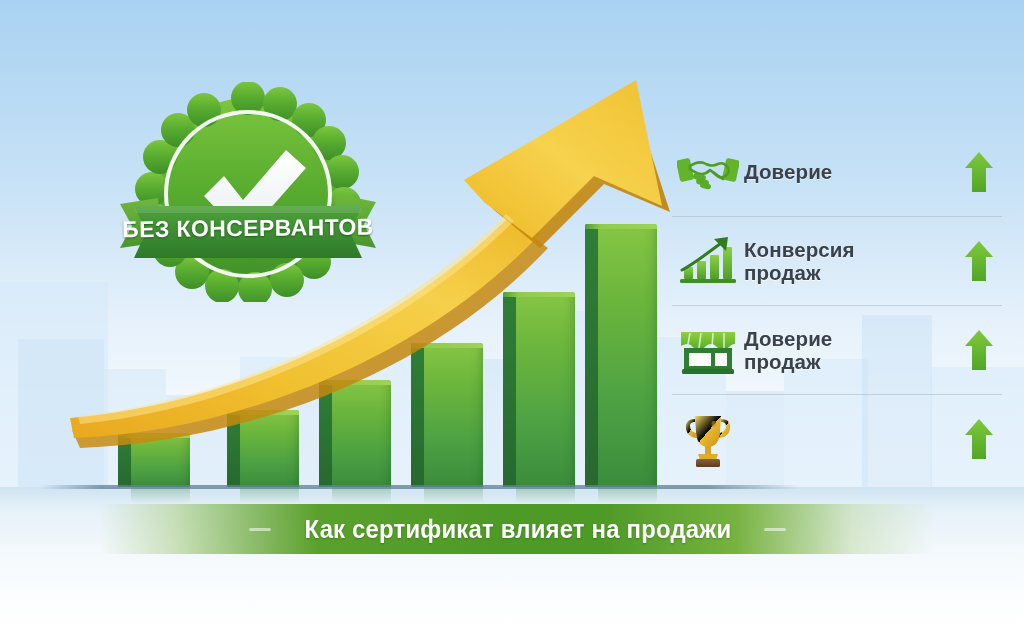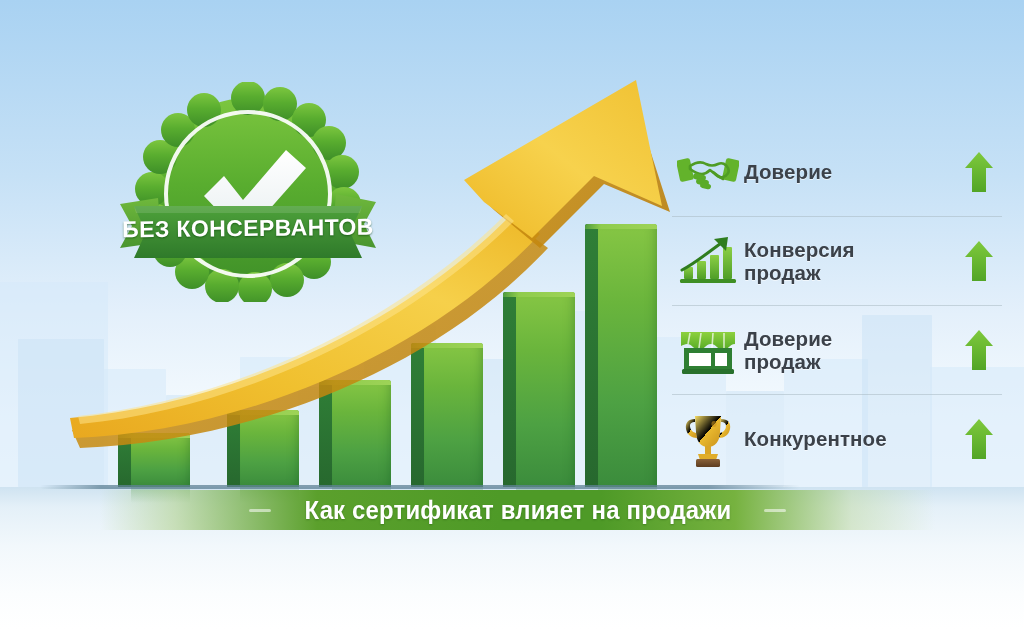--- a/index.html
+++ b/index.html
@@ -78,21 +78,21 @@
   .b-icon{width:72px;height:62px;flex:0 0 72px;display:flex;align-items:center;justify-content:center;}
   .b-text{
     flex:1 1 auto;color:#3b4149;font-weight:700;font-size:20.5px;line-height:1.13;
     letter-spacing:.1px;
     text-shadow:0 1px 0 rgba(255,255,255,.6);
   }
   .b-arrow{width:46px;flex:0 0 46px;display:flex;align-items:center;justify-content:center;}
 
   
   .banner{
-    position:absolute;left:100px;top:490px;width:835px;height:40px;
+    position:absolute;left:100px;top:504px;width:835px;height:50px;
     background:linear-gradient(90deg,
        rgba(240,247,236,0) 0%,
        rgba(170,205,130,.55) 9%,
        #5ba02c 26%,
        #4e9a27 48%,
        #4e9a27 60%,
        #76b23f 76%,
        rgba(190,216,160,.5) 90%,
        rgba(240,247,236,0) 100%);
   }
@@ -376,21 +376,20 @@
           <path d="M16,6 L42,6 L41,22 C41,31 36,37 29,37 C22,37 17,31 17,22 Z" fill="url(#goldT)"></path>
           <path d="M16,9 C9,9 6,13 7,19 C8,25 13,28 18,28 L17,23 C13,22 11,19 11,16 C11,13 13,12 16,12 Z" fill="url(#goldT)"></path>
           <path d="M42,9 C49,9 52,13 51,19 C50,25 45,28 40,28 L41,23 C45,22 47,19 47,16 C47,13 45,12 42,12 Z" fill="url(#goldT)"></path>
           <rect x="26" y="36" width="6" height="8" fill="#d9a527"></rect>
           <path d="M19,44 L39,44 L37,50 L21,50 Z" fill="#e0ad2b"></path>
           <rect x="17" y="49" width="24" height="8" rx="1.5" fill="url(#brn)"></rect>
           <ellipse cx="35" cy="14" rx="2.6" ry="3" fill="#c9921c" opacity=".6"></ellipse>
         </svg>
       </div>
       <div class="b-text">
-        <div>Конкурентное</div>
       </div>
       <div class="b-arrow">
         <svg width="30" height="42" viewBox="0 0 30 42">
           <path d="M15,1 L29,17 L22,17 L22,41 L8,41 L8,17 L1,17 Z" fill="url(#upA)"></path>
         </svg>
       </div>
     </div>
 
   </div>
 

